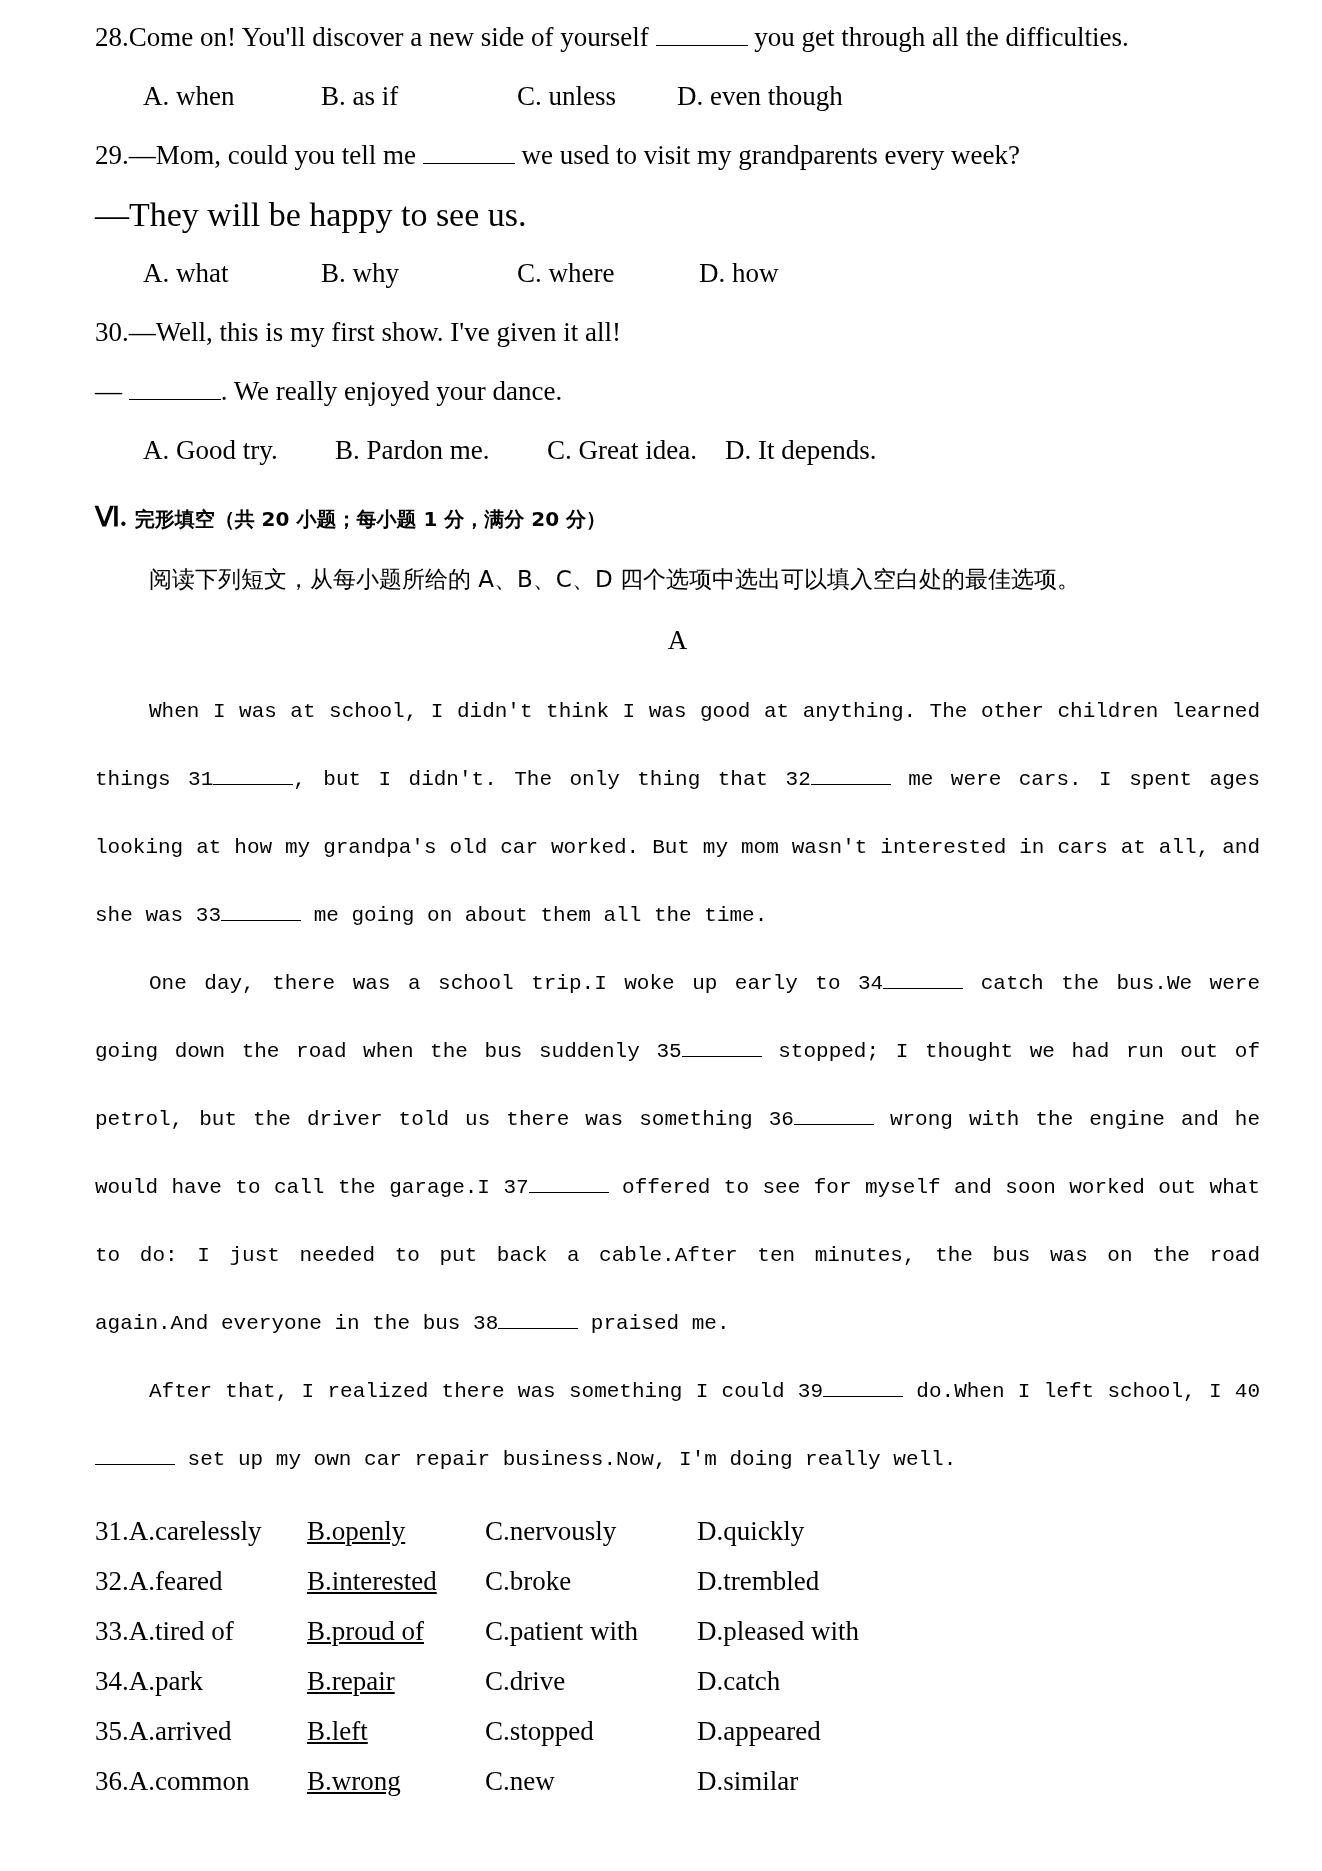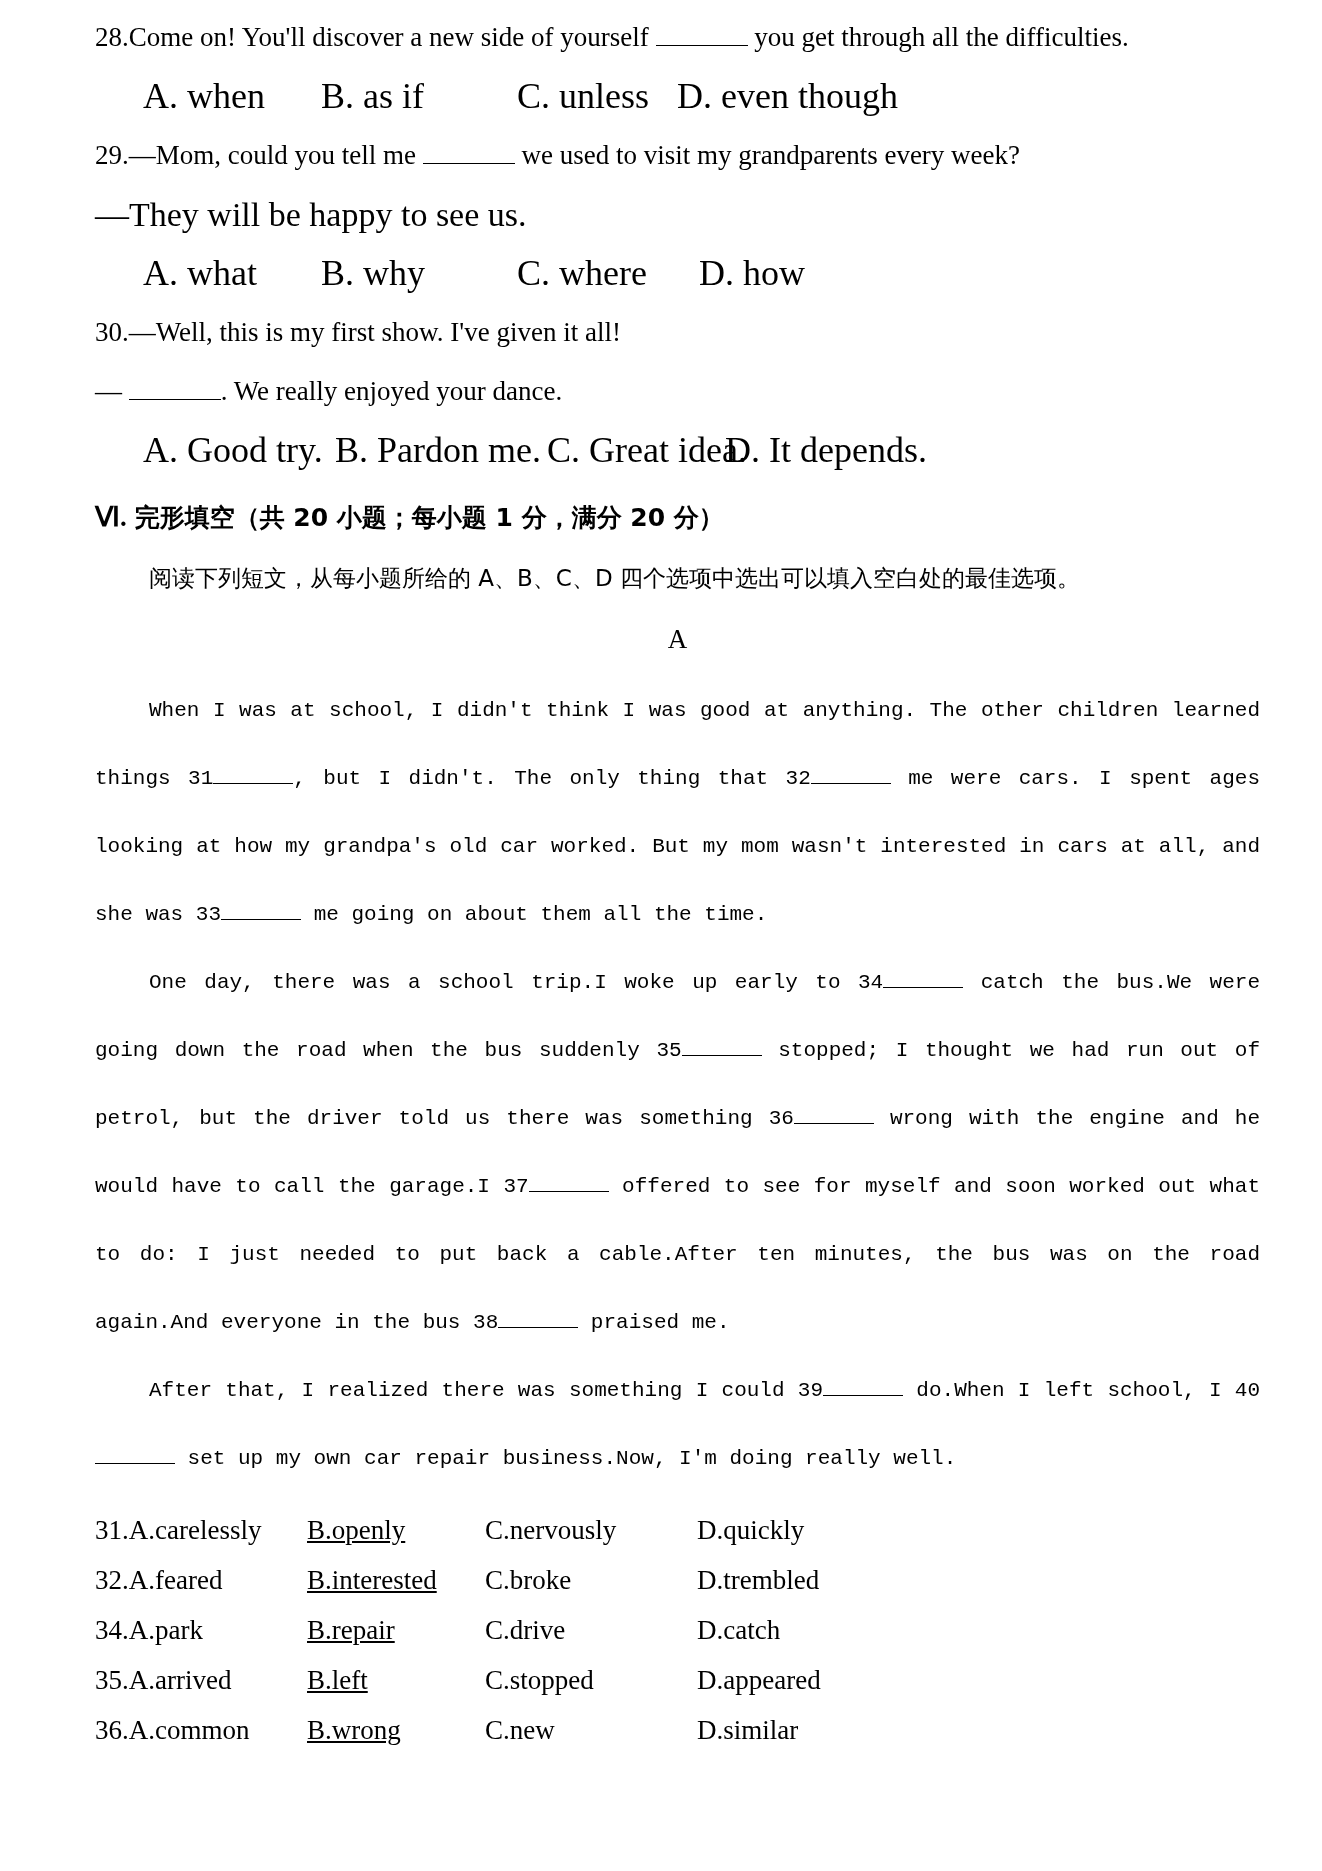--- a/index.html
+++ b/index.html
@@ -30,21 +30,21 @@
   .line {
     font-size: 34px;
     line-height: 59px;
     white-space: nowrap;
   }
   .q-line {
     font-size: 27px;
     line-height: 59px;
   }
   .opts {
-    font-size: 36px;
+    font-size: 27px;
     line-height: 59px;
     padding-left: 48px;
     white-space: nowrap;
   }
   .opts span.opt {
     display: inline-block;
   }
   .blank {
     display: inline-block;
     border-bottom: 1px solid #000;
@@ -57,21 +57,21 @@
   .section-head {
     font-size: 27px;
     line-height: 62px;
     font-weight: bold;
     font-family: "Liberation Serif", serif;
     margin-top: 6px;
   }
   .section-head .cn {
     font-family: "DejaVu Sans", sans-serif;
     font-weight: bold;
-    font-size: 25px;
+    font-size: 20px;
   }
   .cn-para {
     font-family: "DejaVu Sans", sans-serif;
     font-size: 23px;
     line-height: 58px;
     text-align: justify;
     text-justify: inter-ideograph;
   }
   .indent { text-indent: 54px; }
   .passage-title {
@@ -125,19 +125,20 @@
 
     <div class="para para-indent" style="margin-top:6px"><span>When I was at school, I didn't think I was good at anything. The other children learned things 31</span><span class="blank b-med"></span><span>, but I didn't. The only thing that 32</span><span class="blank b-med"></span><span> me were cars. I spent ages looking at how my grandpa's old car worked. But my mom wasn't interested in cars at all, and she was 33</span><span class="blank b-med"></span><span> me going on about them all the time.</span></div>
 
     <div class="para para-indent"><span>One day, there was a school trip.I woke up early to 34</span><span class="blank b-med"></span><span> catch the bus.We were going down the road when the bus suddenly 35</span><span class="blank b-med"></span><span> stopped; I thought we had run out of petrol, but the driver told us there was something 36</span><span class="blank b-med"></span><span> wrong with the engine and he would have to call the garage.I 37</span><span class="blank b-med"></span><span> offered to see for myself and soon worked out what to do: I just needed to put back a cable.After ten minutes, the bus was on the road again.And everyone in the bus 38</span><span class="blank b-med"></span><span> praised me.</span></div>
 
     <div class="para para-indent"><span>After that, I realized there was something I could 39</span><span class="blank b-med"></span><span> do.When I left school, I 40</span><span class="blank b-med"></span><span> set up my own car repair business.Now, I'm doing really well.</span></div>
 
     <div class="choices-block">
       <div class="choice-row"><span class="c-num">31.A.carelessly</span><span class="c-b">B.openly</span><span class="c-c">C.nervously</span><span class="c-d">D.quickly</span></div>
       <div class="choice-row"><span class="c-num">32.A.feared</span><span class="c-b">B.interested</span><span class="c-c">C.broke</span><span class="c-d">D.trembled</span></div>
+      <div class="choice-row"><span class="c-num">33.A.tired of</span><span class="c-b">B.proud of</span><span class="c-c">C.patient with</span><span class="c-d">D.pleased with</span></div>
       <div class="choice-row"><span class="c-num">34.A.park</span><span class="c-b">B.repair</span><span class="c-c">C.drive</span><span class="c-d">D.catch</span></div>
       <div class="choice-row"><span class="c-num">35.A.arrived</span><span class="c-b">B.left</span><span class="c-c">C.stopped</span><span class="c-d">D.appeared</span></div>
       <div class="choice-row"><span class="c-num">36.A.common</span><span class="c-b">B.wrong</span><span class="c-c">C.new</span><span class="c-d">D.similar</span></div>
     </div>
 
   </div>
 </div>
 
 </body></html>

